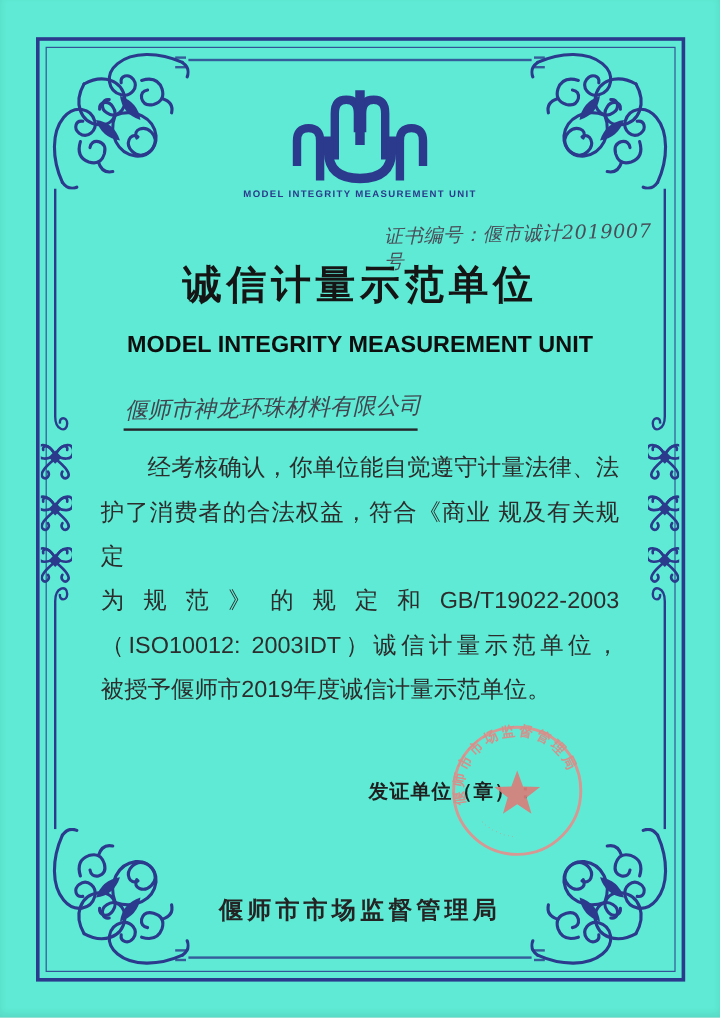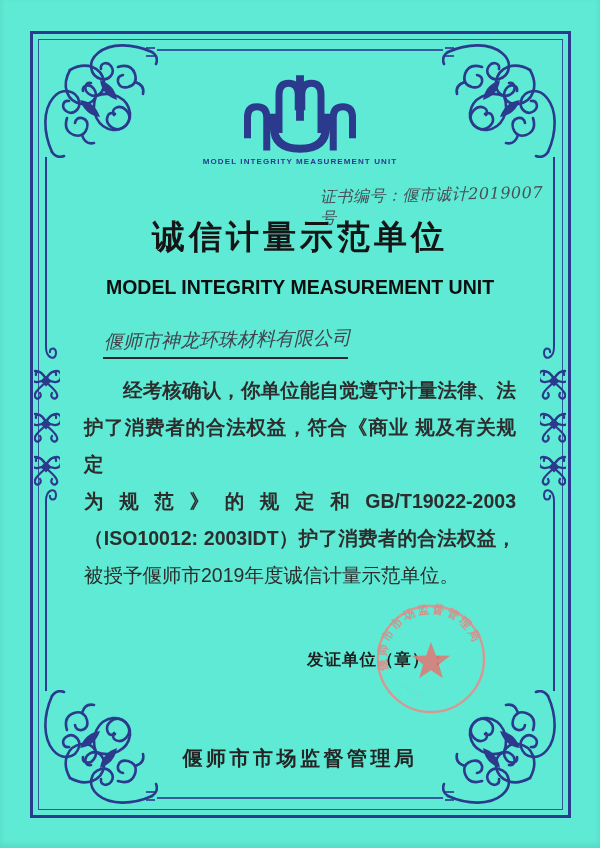--- a/index.html
+++ b/index.html
@@ -35,21 +35,21 @@
             font-family:"Liberation Serif",serif;font-weight:bold;font-size:33px;
             letter-spacing:4px;color:#151515;}
   .title-en{position:absolute;left:0;right:0;top:276px;text-align:center;
             font-weight:bold;font-size:19.5px;color:#0e0e0e;}
   .company{position:absolute;left:104px;top:327px;width:260px;font-size:19px;
            transform:rotate(-1deg);color:#41454f;}
   .company-underline{position:absolute;left:103px;top:357px;width:245px;height:2px;
            background:#26262c;}
   .body-text{position:absolute;left:84px;right:84px;top:372px;font-size:19.5px;
              line-height:37px;color:#2d2d2d;}
-  .body-text .jline{text-align:justify;text-align-last:justify;font-weight:bold;}
+  .body-text .jline{text-align:justify;text-align-last:justify;}
   .body-text .lline{text-align-last:left;}
   .body-text .indent{text-indent:2em;}
   .issuer{position:absolute;left:307px;top:649px;font-size:16.5px;font-weight:bold;
           color:#1f1f1f;letter-spacing:1px;}
   .seal{position:absolute;left:366px;top:594px;width:130px;height:130px;
         filter:blur(.4px);opacity:.92;}
   .org-name{position:absolute;left:0;right:0;top:745px;text-align:center;
             font-size:20px;font-weight:600;letter-spacing:3.5px;color:#242424;}
 </style>
 </head>
@@ -147,21 +147,21 @@
   <div class="title-cn">诚信计量示范单位</div>
   <div class="title-en">MODEL INTEGRITY MEASUREMENT UNIT</div>
 
   <div class="company handwrite">偃师市神龙环珠材料有限公司</div>
   <div class="company-underline"></div>
 
   <div class="body-text">
     <div class="jline indent">经考核确认，你单位能自觉遵守计量法律、法</div>
     <div class="jline">护了消费者的合法权益，符合《商业 规及有关规定</div>
     <div class="jline">为规范》的规定和GB/T19022-2003</div>
-    <div class="jline">（ISO10012: 2003IDT）护了消费者的合法权益，</div>
+    <div class="jline">（ISO10012: 2003IDT）诚信计量示范单位，</div>
     <div class="lline">被授予偃师市2019年度诚信计量示范单位。</div>
   </div>
 
   <div class="issuer">发证单位（章）：</div>
   <svg class="seal" viewBox="0 0 130 130">
     <circle cx="65" cy="65" r="53" fill="none" stroke="#e2918d" stroke-width="2.4"></circle>
     <path id="sealArc" d="M23,80 A45,45 0 1 1 107,80" fill="none"></path>
     <text font-size="11.5" fill="#dd8a86" letter-spacing="2.5" font-weight="bold">
       <textPath href="#sealArc" startOffset="4">偃师市市场监督管理局</textPath>
     </text>

